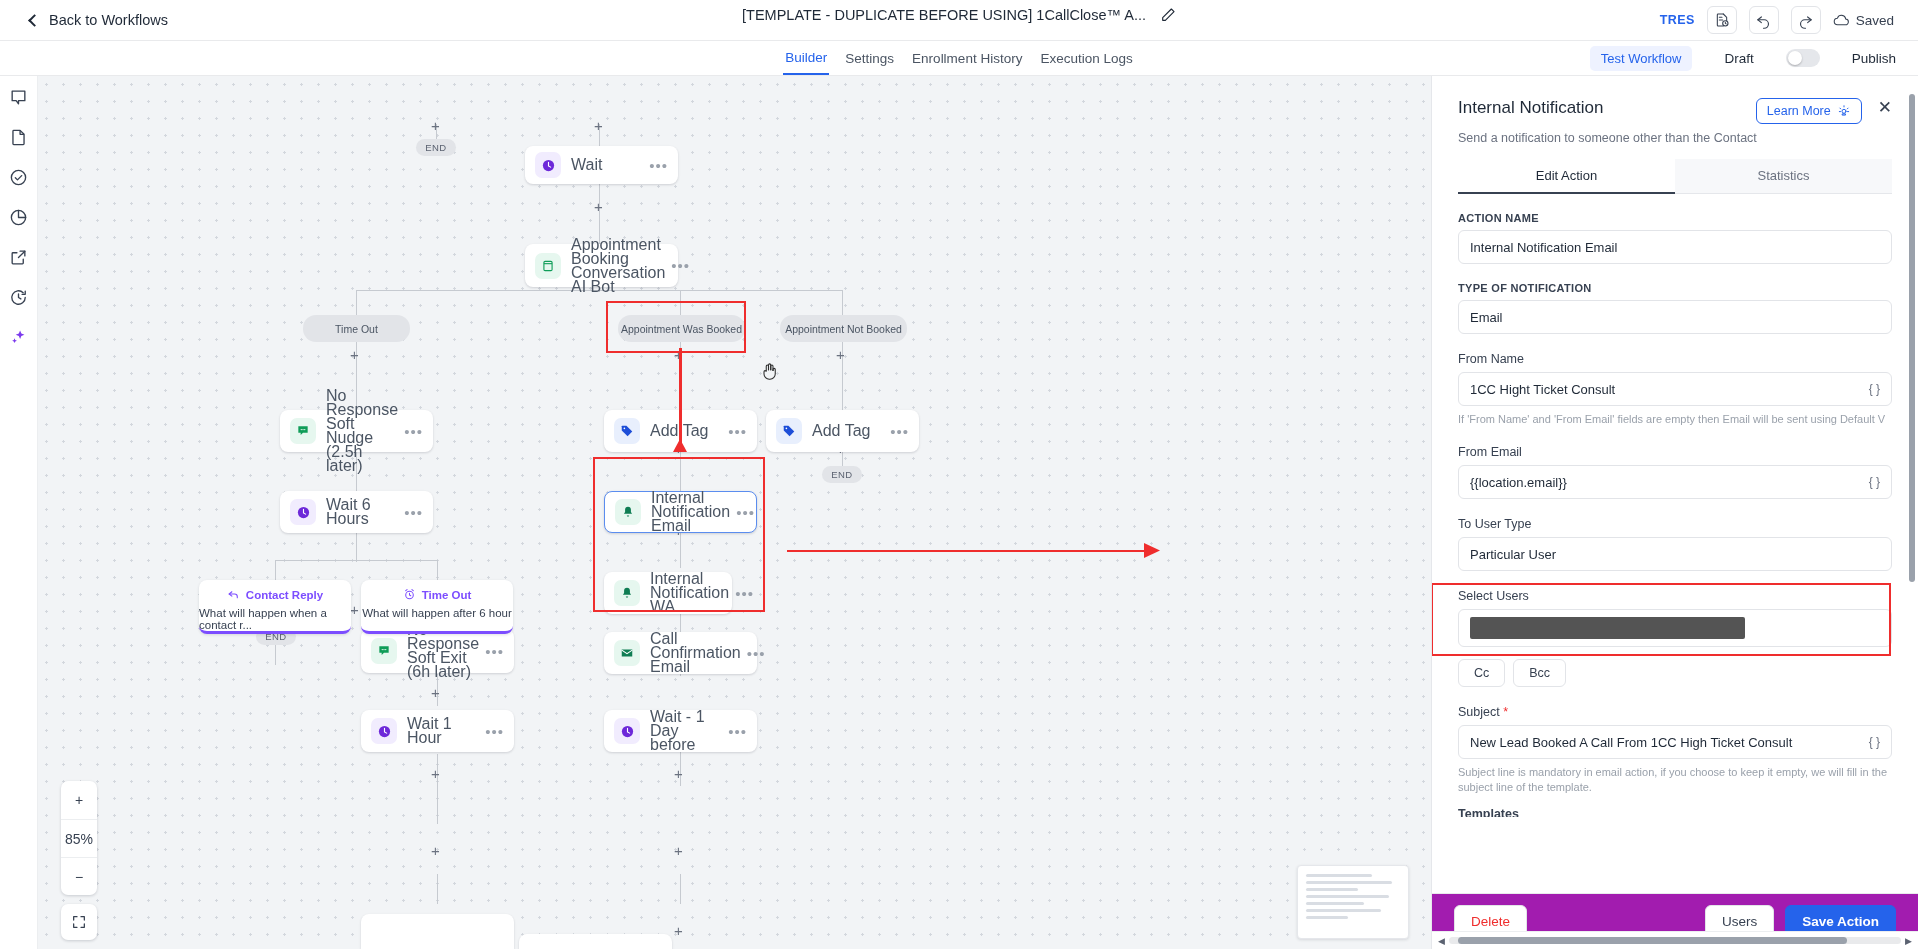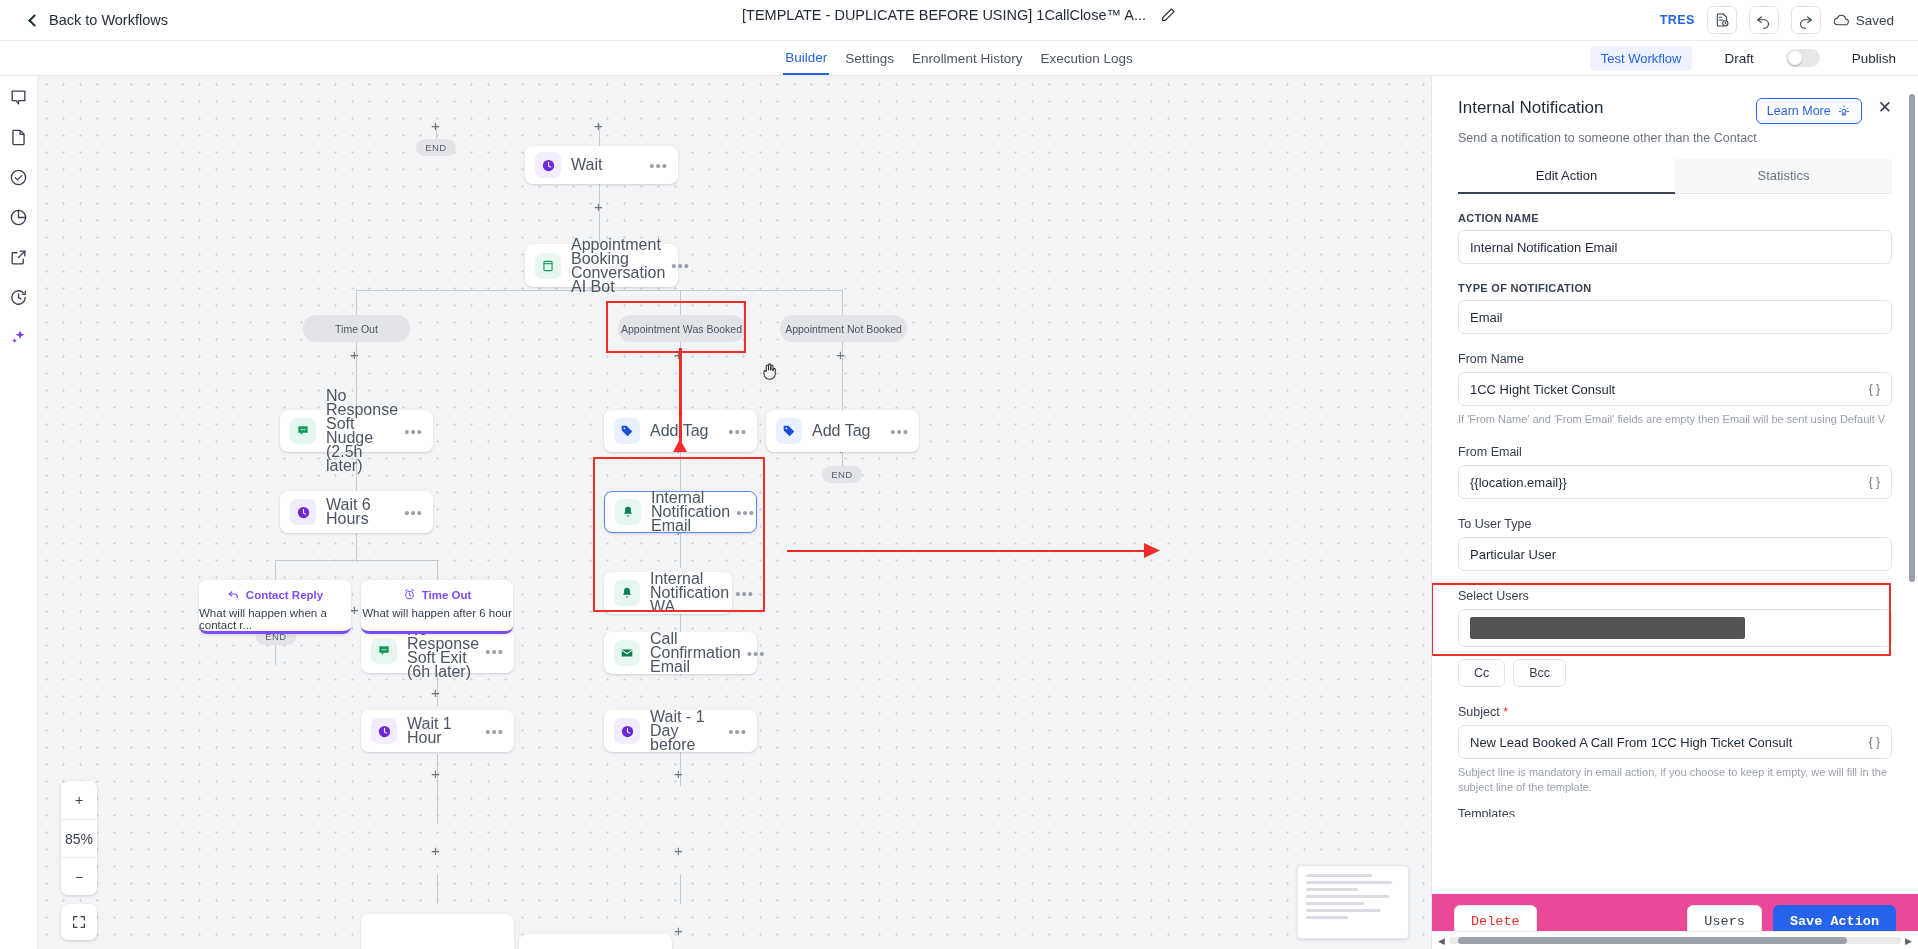--- a/index.html
+++ b/index.html
@@ -239,31 +239,31 @@
   .panel-hscroll-bar {
     position: absolute; left: 0; right: 0; bottom: 0; height: 18px;
     display: flex; align-items: center; gap: 4px;
     border-top: 1px solid #eceef0; padding: 0 6px; background: #fff;
   }
   .hs-track { flex: 1; height: 7px; background: #e9eaec; border-radius: 4px; position: relative; }
   .hs-thumb { position: absolute; left: 2%; width: 86%; height: 7px; background: #9aa1ab; border-radius: 4px; }
   .hs-arrow { color: #5b6271; font-size: 9px; cursor: pointer; }
   .panel-footer {
     height: 56px; border-top: 1px solid #e9eaec;
-    display: flex; align-items: center; padding: 0 22px; background: #ec4899; font-family: Liberation Mono, monospace;
+    display: flex; align-items: center; padding: 0 22px; background: #a21caf;
   }
   .btn {
     border-radius: 6px; font-size: 13.5px; padding: 8px 16px; cursor: pointer;
     border: 1px solid #e2e4e8; background: #fff; color: #374151;
   }
   .btn-delete { color: #ef2d2d; }
   .btn-primary { background: #2563eb; color: #fff; border-color: #2563eb; font-weight: bold; }
   .footer-right { margin-left: auto; display: flex; gap: 11px; }
   .truncated-tpl {
-    font-size: 12.5px; font-weight: normal; color: #374151; margin-top: 12px;
+    font-size: 12.5px; font-weight: bold; color: #374151; margin-top: 12px;
     height: 10px; overflow: hidden;
   }
 </style>
 </head>
 <body>
 
 <div class="topbar">
   <div class="back-link">
     <span class="chev-left"></span>
     <span class="back-text">Back to Workflows</span>

